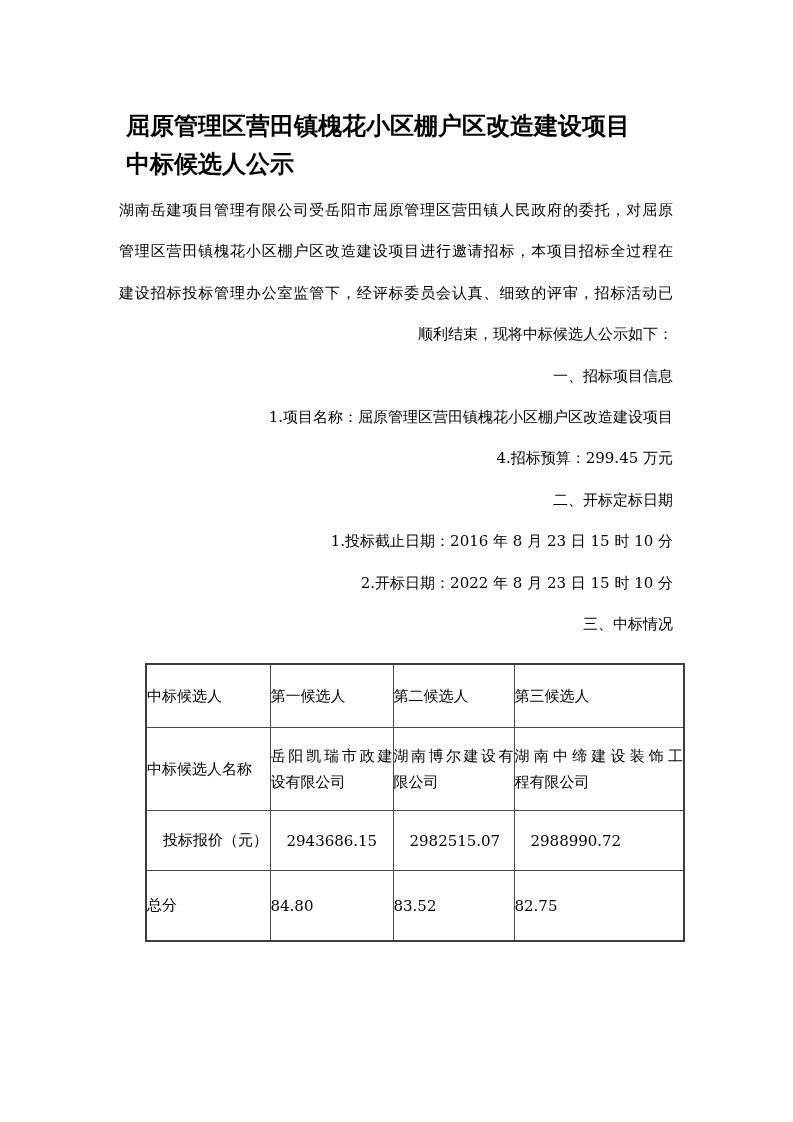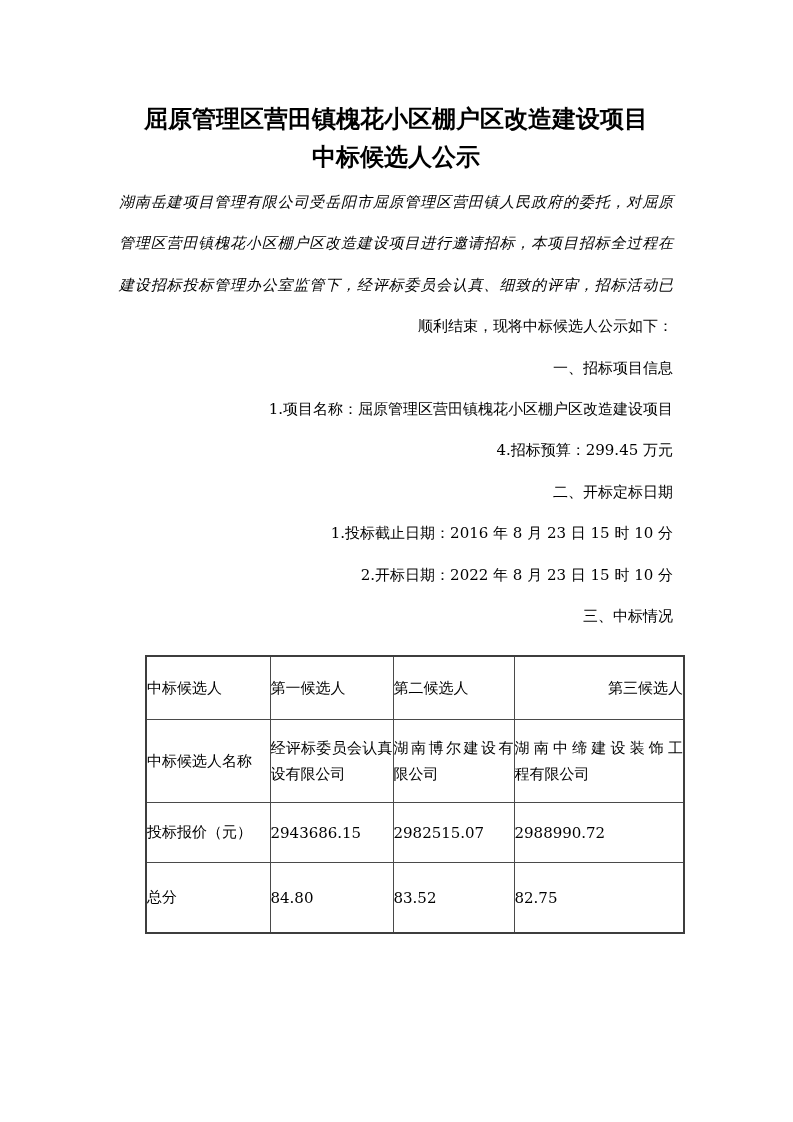--- a/index.html
+++ b/index.html
@@ -12,63 +12,61 @@
   }
   .page {
     position: relative;
     width: 793px; height: 1122px;
     box-sizing: border-box;
     padding: 100px 120px 0 119px;
     overflow: hidden;
     background: #ffffff;
   }
   .title {
-    margin: 0;
+    margin: 7px;
     font-family: "DejaVu Sans", "Liberation Sans", sans-serif;
     font-weight: 700;
     font-size: 24px;
     line-height: 38px;
-    text-align: center;
     color: #000000;
   }
   .tline { display: block; }
   .doc-body {
     margin-top: 6px;
     font-size: 15px;
     line-height: 41.4px;
     color: #000000;
   }
   .bline { text-align: right; }
   .bline.fill {
     text-align: justify;
     text-align-last: justify;
-    font-style: italic;
   }
   table.bid {
     border-collapse: collapse;
     table-layout: fixed;
     width: 538px;
     margin: 18px 0 0 26px;
     font-size: 15px;
     color: #000000;
     border: 2px solid #3d3d3d;
   }
   table.bid td {
     border: 1px solid #4a4a4a;
     vertical-align: middle;
     padding: 0;
     overflow: hidden;
   }
   tr.r-head td { height: 62px; }
   tr.r-names td { height: 82px; }
-  tr.r-price td { height: 59px; }
+  tr.r-price td { height: 59px; padding-left: 16px; }
   tr.r-score td { height: 69px; }
   td.lab { }
   td.hd { text-align: left; }
-  td.hd-left { text-align: right; padding-left: 17px; }
+  td.hd-left { text-align: left; padding-left: 17px; }
   td.val { text-align: left; padding: 4px 6px; }
   td.val .cl { line-height: 26px; }
   td.val .cl.jl {
     text-align: justify;
     text-align-last: justify;
   }
 </style>
 </head>
 <body>
 
@@ -103,21 +101,21 @@
     <tbody>
         <tr class="r-head">
       <td class="hd">中标候选人</td>
       <td class="hd">第一候选人</td>
       <td class="hd">第二候选人</td>
       <td class="hd-left">第三候选人</td>
     </tr>
     <tr class="r-names">
       <td class="lab">中标候选人名称</td>
       <td class="val">
-        <div class="cl jl">经评标委员会认真</div>
+        <div class="cl jl">岳阳凯瑞市政建</div>
         <div class="cl">设有限公司</div>
       </td>
       <td class="val">
         <div class="cl jl">湖南博尔建设有</div>
         <div class="cl">限公司</div>
       </td>
       <td class="val">
         <div class="cl jl">湖南中缔建设装饰工</div>
         <div class="cl">程有限公司</div>
       </td>

